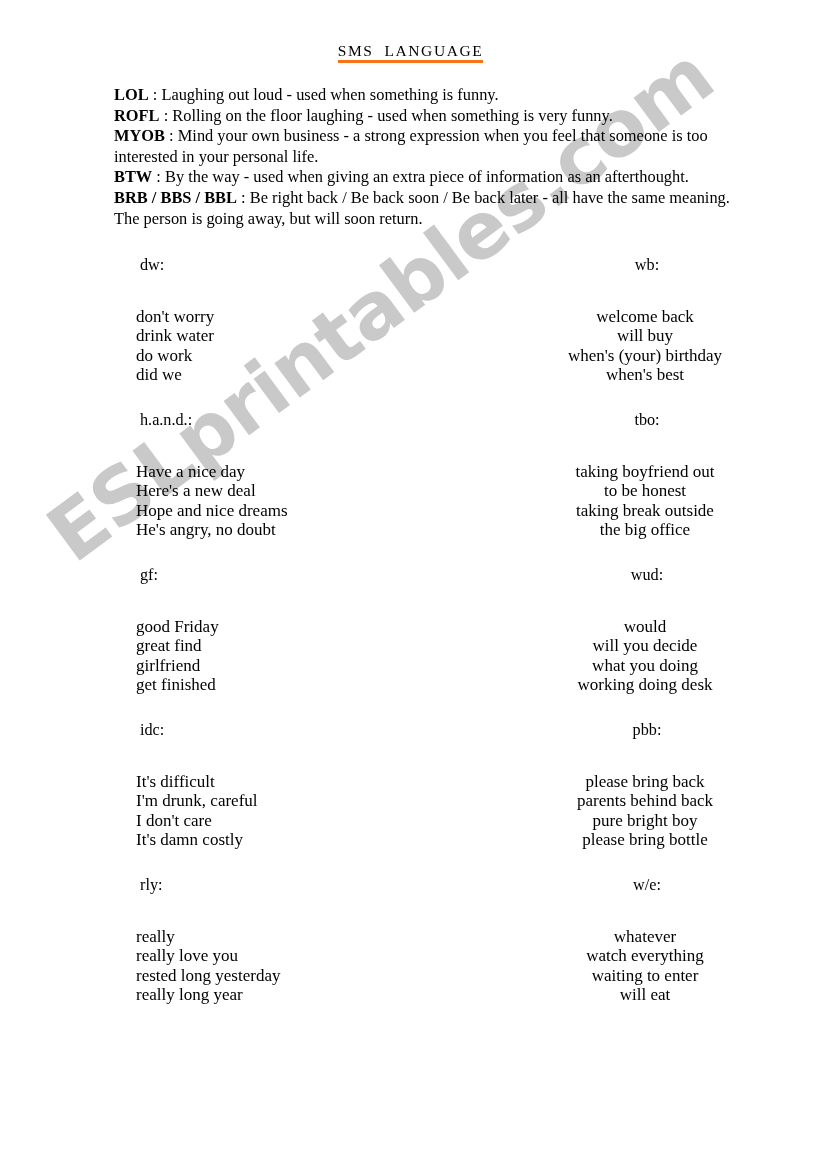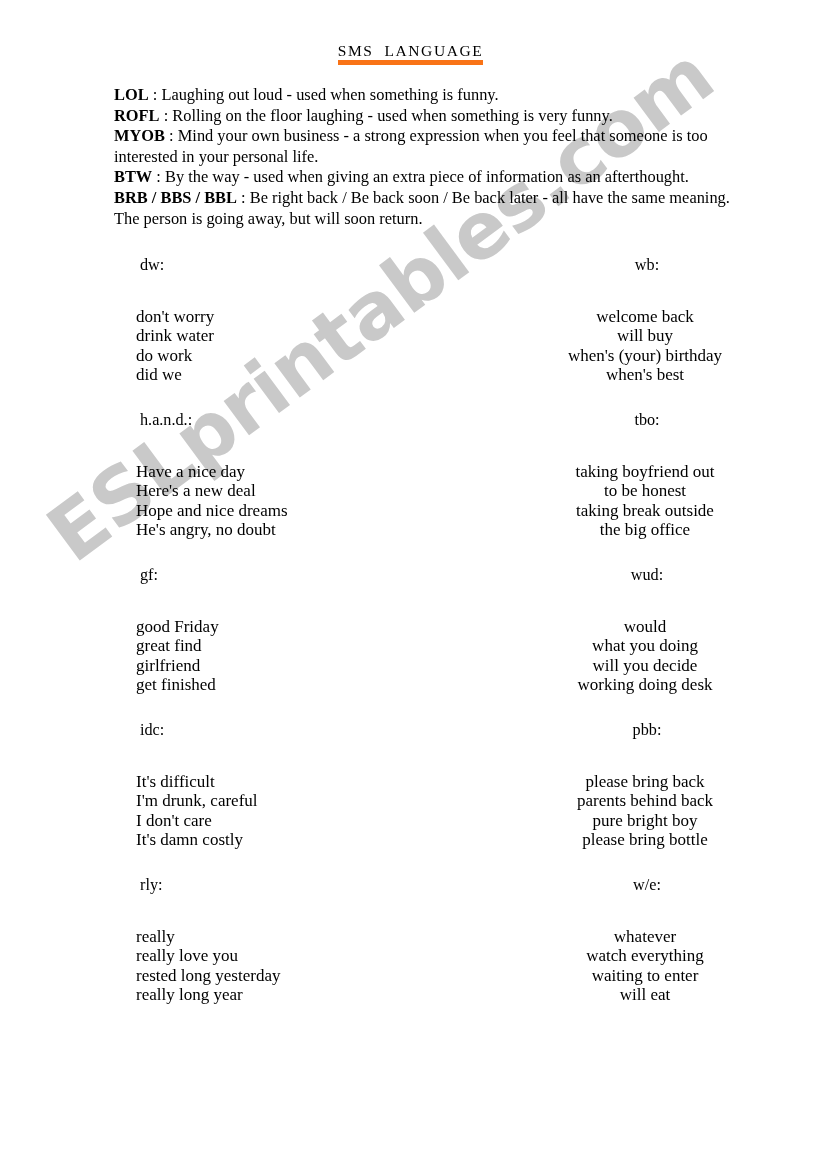--- a/index.html
+++ b/index.html
@@ -58,21 +58,21 @@
     position: absolute;
     left: 0;
     top: 42px;
     width: 821px;
     text-align: center;
     font-size: 15.5px;
     letter-spacing: 1.6px;
     white-space: pre;
   }
   .doc-title .title-underline {
-    border-bottom: 5px solid #f97316;
+    border-bottom: 3px solid #f97316;
     padding-bottom: 1px;
   }
 
   .intro {
     position: absolute;
     left: 114px;
     top: 85px;
     width: 640px;
     font-size: 16.4px;
     line-height: 20.6px;
@@ -187,22 +187,22 @@
               <div class="item">good Friday</div>
               <div class="item">great find</div>
               <div class="item">girlfriend</div>
               <div class="item">get finished</div>
             </div>
           </div>
           <div class="col col-right">
             <div class="group-header">wud:</div>
             <div class="group-items">
               <div class="item">would</div>
+              <div class="item">will you decide</div>
               <div class="item">what you doing</div>
-              <div class="item">will you decide</div>
               <div class="item">working doing desk</div>
             </div>
           </div>
         </div>
         <div class="group">
           <div class="col col-left">
             <div class="group-header">idc:</div>
             <div class="group-items">
               <div class="item">It's difficult</div>
               <div class="item">I'm drunk, careful</div>

